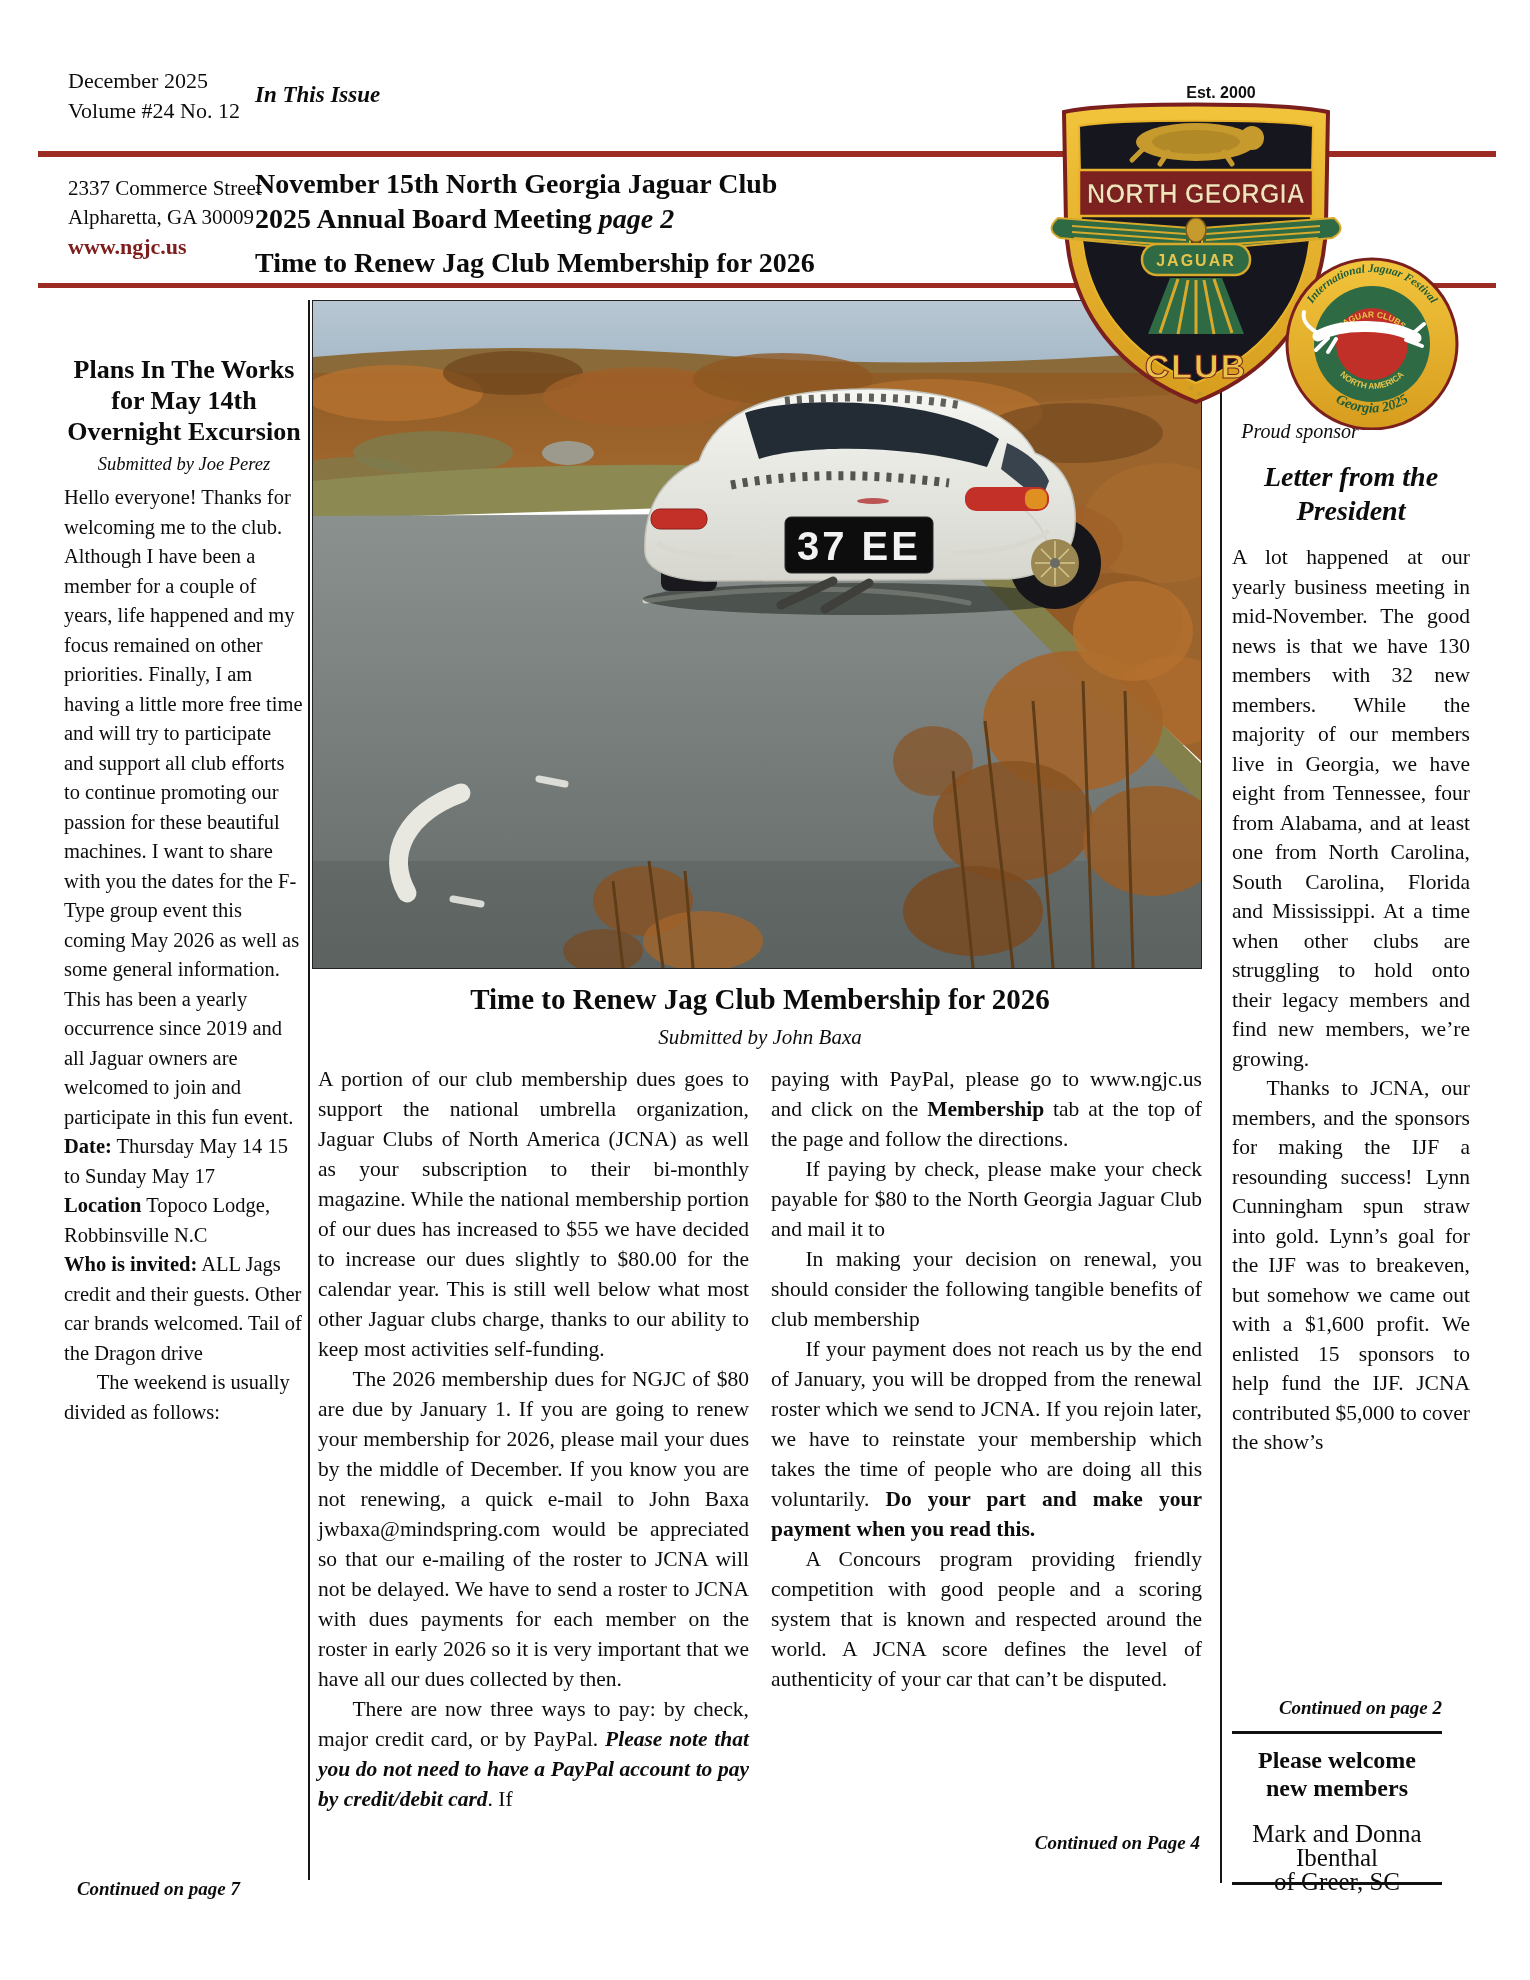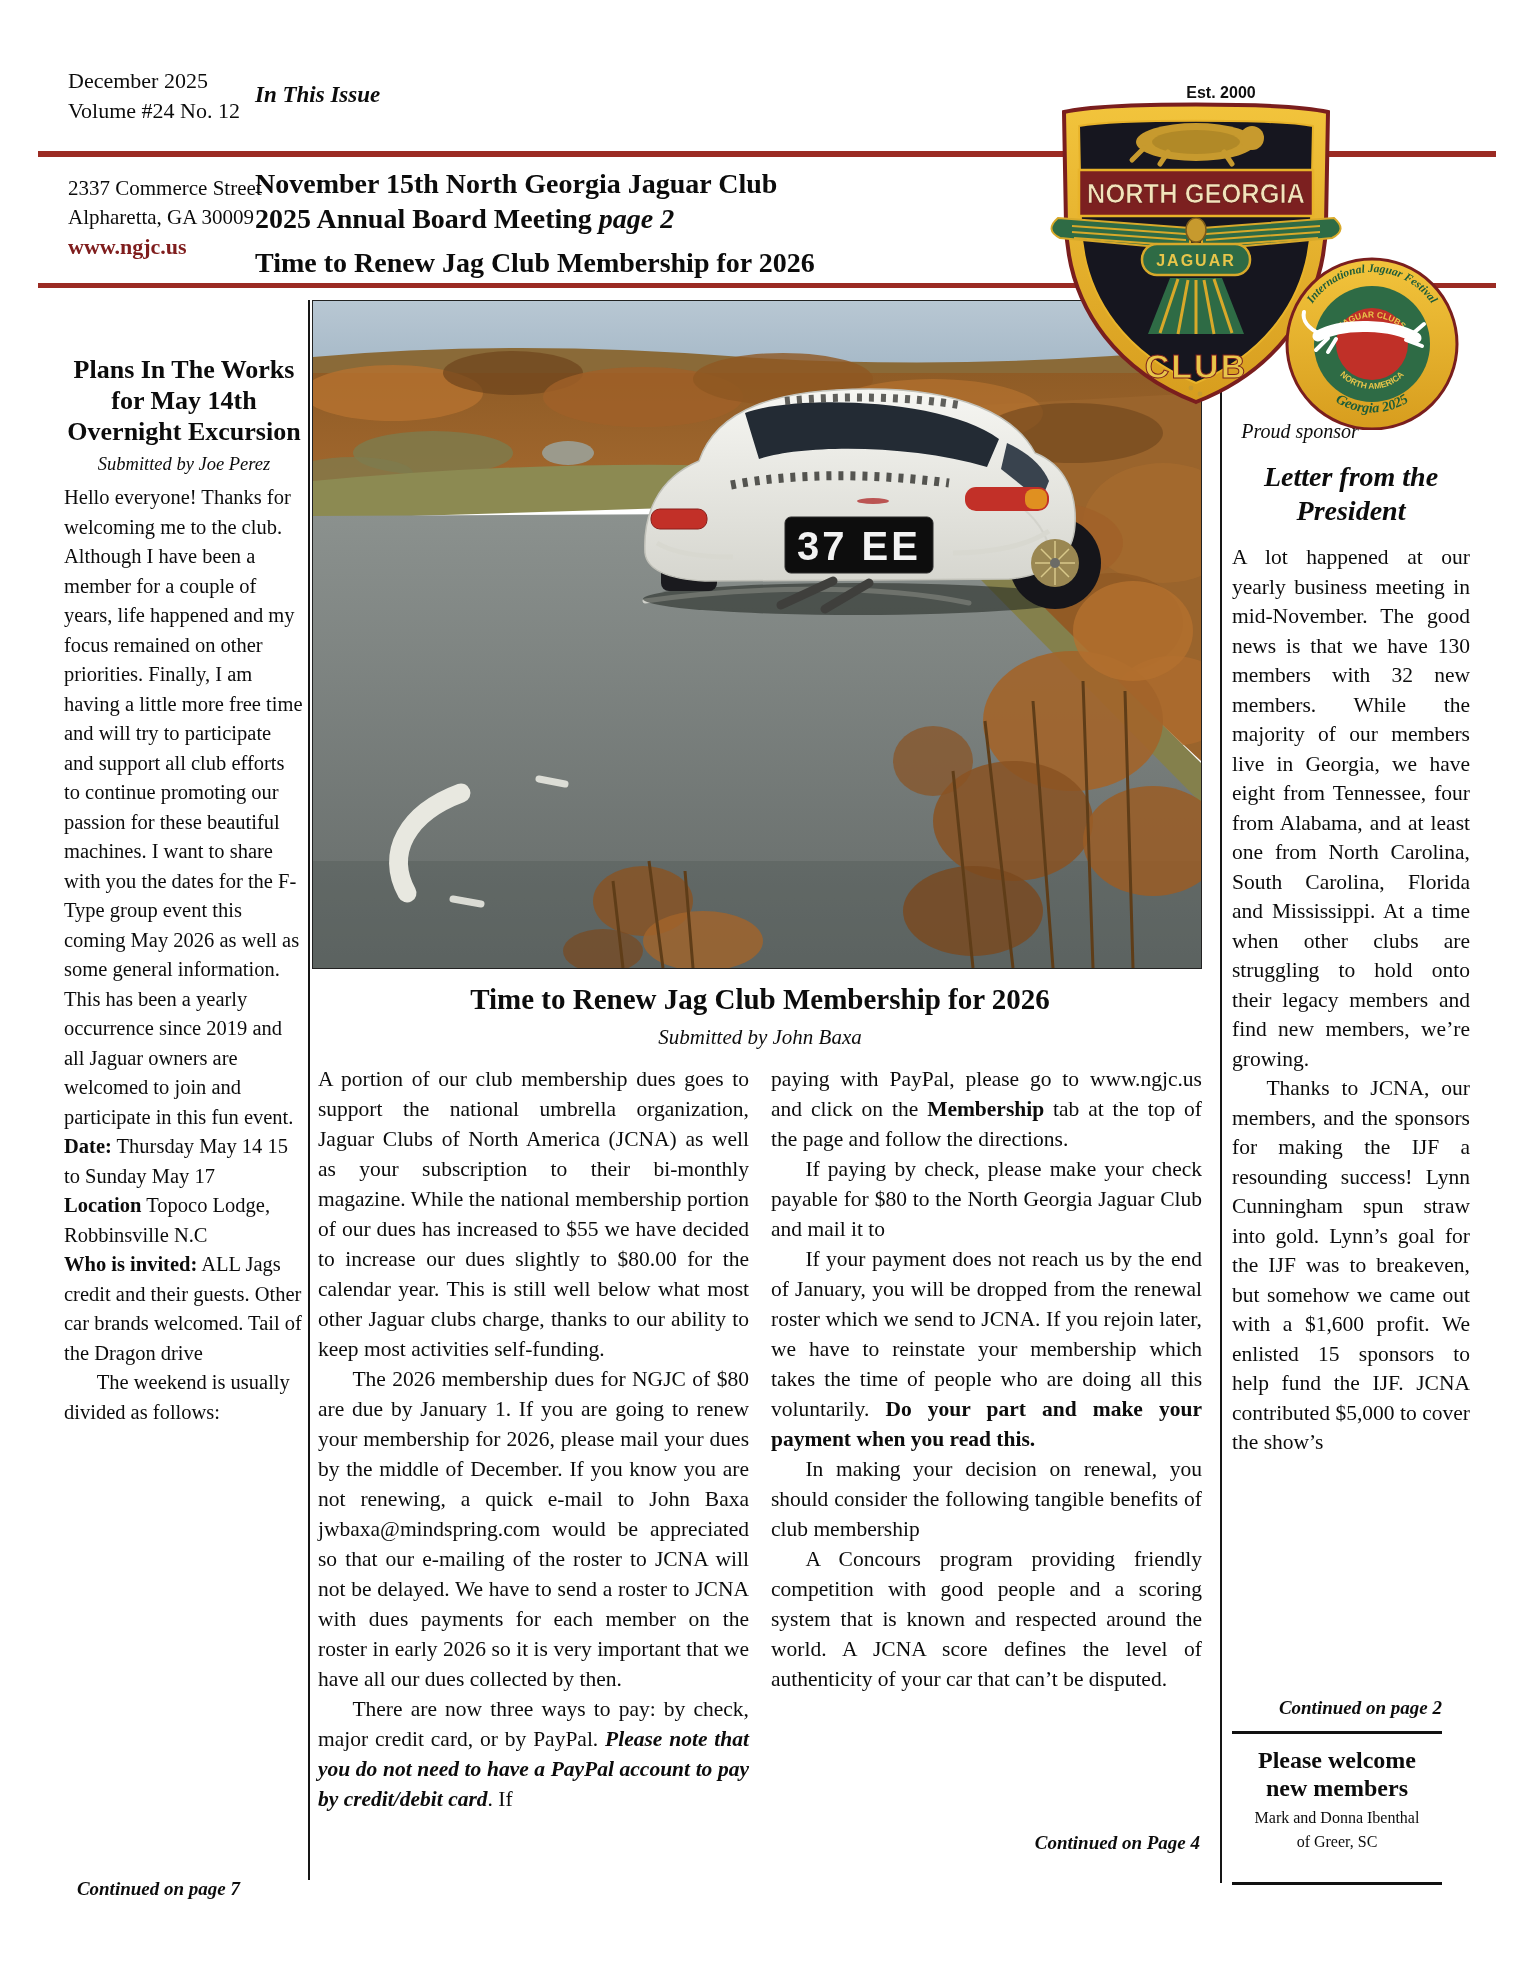--- a/index.html
+++ b/index.html
@@ -35,21 +35,21 @@
   .ind{text-indent:1.6em;}
   .addrblock{text-align:center;}
   .rightcol{left:1232px;top:460px;width:238px;}
   .rightcol .atitle{font-size:28px;font-weight:bold;text-align:center;line-height:34px;font-style:italic;}
   .rightcol .bodytext{font-size:21.5px;line-height:29.5px;text-align:justify;margin-top:15px;}
   .rightcol p{margin:0;}
   .contlbl{font-size:19px;font-weight:bold;font-style:italic;}
   .proud{left:1180px;top:420px;width:240px;text-align:center;font-size:20px;font-style:italic;}
   .welcome{left:1232px;top:1746px;width:210px;text-align:center;}
   .welcome .wtitle{font-size:24px;font-weight:bold;line-height:28px;}
-  .welcome .wnames{font-size:16px;line-height:24px;margin-top:4px;}
+  .welcome .wnames{font-size:25px;line-height:24px;margin-top:20px;}
   .logo{left:1048px;top:82px;width:424px;height:348px;z-index:6;}
 </style>
 </head>
 <body>
 
 <div class="page">
 
   <div class="abs mh-date">
     <div>December 2025</div>
     <div>Volume #24 No. 12</div>
@@ -257,22 +257,22 @@
     <div class="byline">Submitted by John Baxa</div>
     <div class="twocol">
       <div class="col">
         <p>A portion of our club membership dues goes to support the national umbrella organization, Jaguar Clubs of North America (JCNA) as well as your subscription to their bi-monthly magazine. While the national membership portion of our dues has increased to $55 we have decided to increase our dues slightly to $80.00 for the calendar year. This is still well below what most other Jaguar clubs charge, thanks to our ability to keep most activities self-funding.</p>
         <p class="ind">The 2026 membership dues for NGJC of $80 are due by January 1. If you are going to renew your membership for 2026, please mail your dues by the middle of December. If you know you are not renewing, a quick e-mail to John Baxa jwbaxa@mindspring.com would be appreciated so that our e-mailing of the roster to JCNA will not be delayed. We have to send a roster to JCNA with dues payments for each member on the roster in early 2026 so it is very important that we have all our dues collected by then.</p>
         <p class="ind"><span>There are now three ways to pay: by check, major credit card, or by PayPal. </span><span class="bi">Please note that you do not need to have a PayPal account to pay by credit/debit card</span><span>. If</span></p>
       </div>
       <div class="col">
         <p><span>paying with PayPal, please go to www.ngjc.us and click on the </span><span class="b">Membership</span><span> tab at the top of the page and follow the directions.</span></p>
         <p class="ind">If paying by check, please make your check payable for $80 to the  North Georgia Jaguar Club and mail it to</p>
+        <p class="ind">In making your decision on renewal, you should consider the following tangible benefits of club membership</p>
         <p class="ind"><span>If your payment does not reach us by the end of January, you will be dropped from the renewal roster which we send to JCNA. If you rejoin later, we have to reinstate your membership which takes the time of people who are doing all this voluntarily. </span><span class="b">Do your part and make your payment when you read this.</span></p>
-        <p class="ind">In making your decision on renewal, you should consider the following tangible benefits of club membership</p>
         <p class="ind">A Concours program providing friendly competition with good people and a scoring system that is known and respected around the world. A JCNA score defines the level of authenticity of your car that can’t be disputed.</p>
       </div>
     </div>
   </div>
   <div class="abs contlbl" style="left:900px;top:1832px;width:300px;text-align:right;">Continued on Page 4</div>
 
   <div class="abs rightcol">
     <div class="atitle">Letter from the President</div>
     <div class="bodytext">
       <p>A lot happened at our yearly business meeting in mid-November. The good news is that we have 130 members with 32 new members. While the majority of our members live in Georgia, we have eight from Tennessee, four from Alabama, and at least one from North Carolina, South Carolina, Florida and Mississippi. At a time when other clubs are struggling to hold onto their legacy members and find new members, we’re growing.</p>

